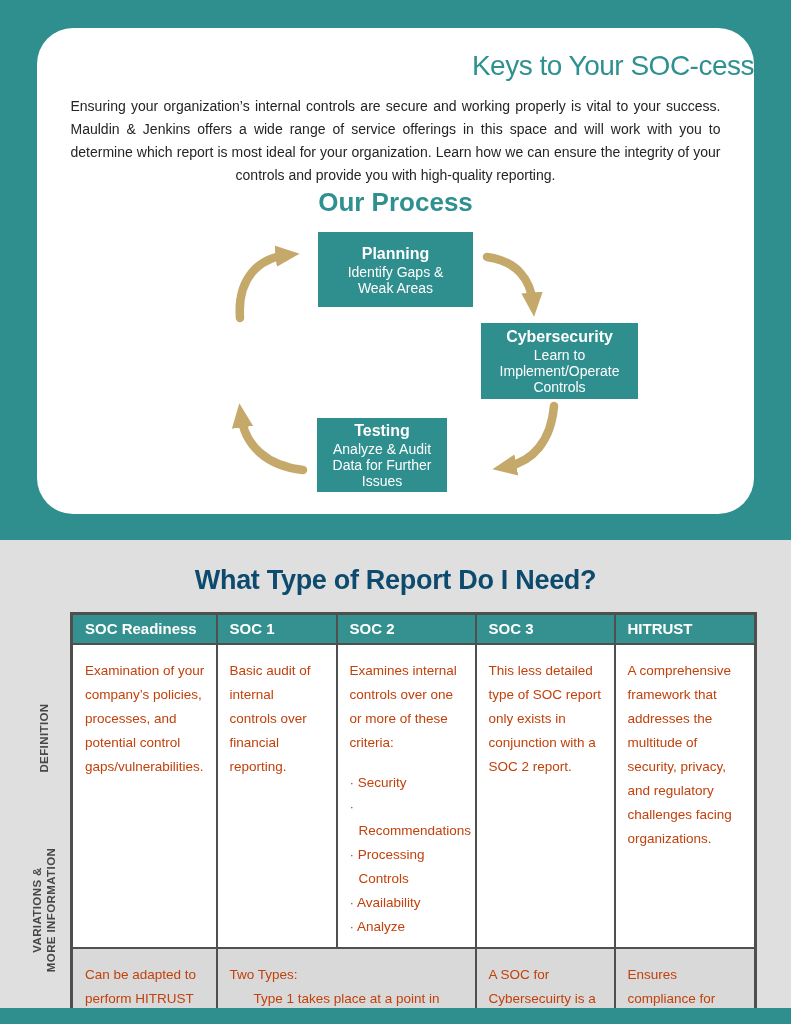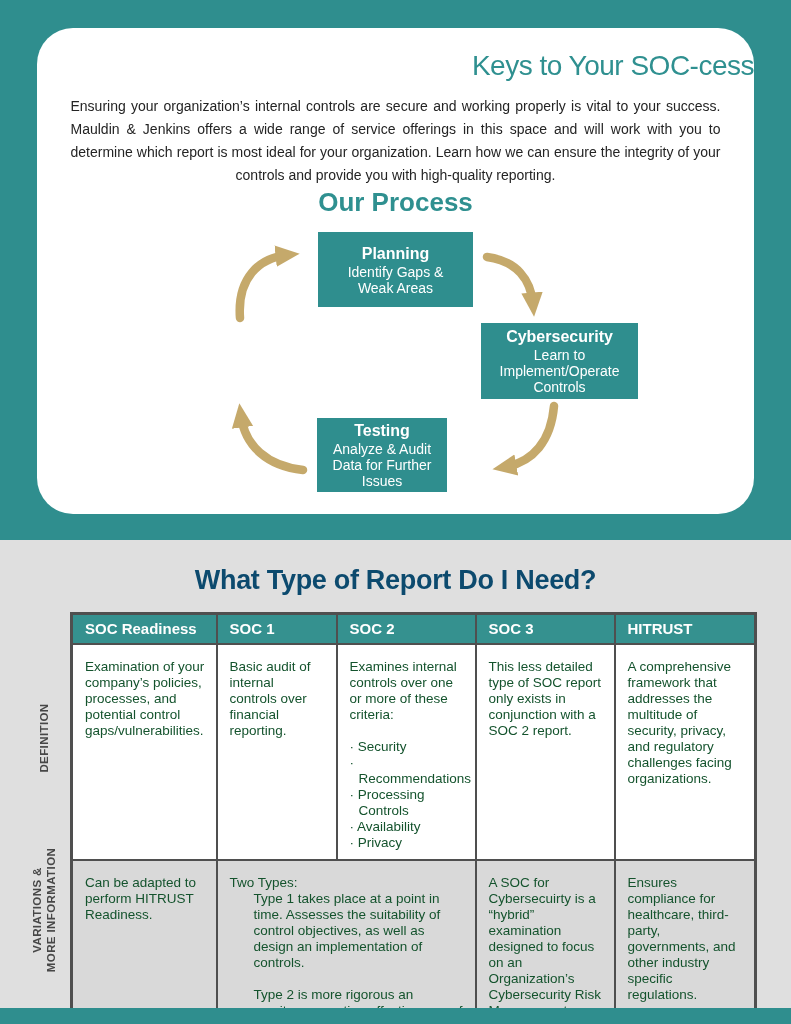--- a/index.html
+++ b/index.html
@@ -60,21 +60,21 @@
   table.report-table th, table.report-table td {
     border:2px solid #4f4f4f; vertical-align:top; text-align:left;
   }
   th.col-header {
     background:#35918f; color:#ffffff;
     font-size:15px; font-weight:700; height:30px;
     padding:5px 0 5px 12px; vertical-align:middle;
   }
   td.cell {
     background:#ffffff; padding:14px 11px 8px 12px;
-    font-size:13.5px; line-height:16px; color:#14532d; height:189px;
+    font-size:13.5px; line-height:24px; color:#c2410c; height:189px;
   }
   tr.variations-row td.cell { background:#d9d9d9; height:158px; }
   ul.criteria { list-style:none; margin-top:16px; }
   ul.criteria li { padding-left:9px; text-indent:-9px; }
   .type-block { margin:0 0 0 24px; }
   .type-gap { height:16px; }
   .row-label {
     position:absolute; left:-26px;
     transform:translate(-50%,-50%) rotate(-90deg);
     font-size:11.5px; font-weight:700; color:#474747;
@@ -158,21 +158,21 @@
           <tr class="definition-row">
             <td class="cell">Examination of your company’s policies, processes, and potential control gaps/vulnerabilities.</td>
             <td class="cell">Basic audit of internal controls over financial reporting.</td>
             <td class="cell">
               <div>Examines internal controls over one or more of these criteria:</div>
               <ul class="criteria">
                 <li>· Security</li>
                 <li>· Recommendations</li>
                 <li>· Processing Controls</li>
                 <li>· Availability</li>
-                <li>· Privacy</li>
+                <li>· Analyze</li>
               </ul>
             </td>
             <td class="cell">This less detailed type of SOC report only exists in conjunction with a SOC 2 report.</td>
             <td class="cell">A comprehensive framework that addresses the multitude of security, privacy, and regulatory challenges facing organizations.</td>
           </tr>
 
           <tr class="variations-row">
             <td class="cell">Can be adapted to perform HITRUST Readiness.</td>
             <td class="cell" colspan="2">
               <div>Two Types:</div>

